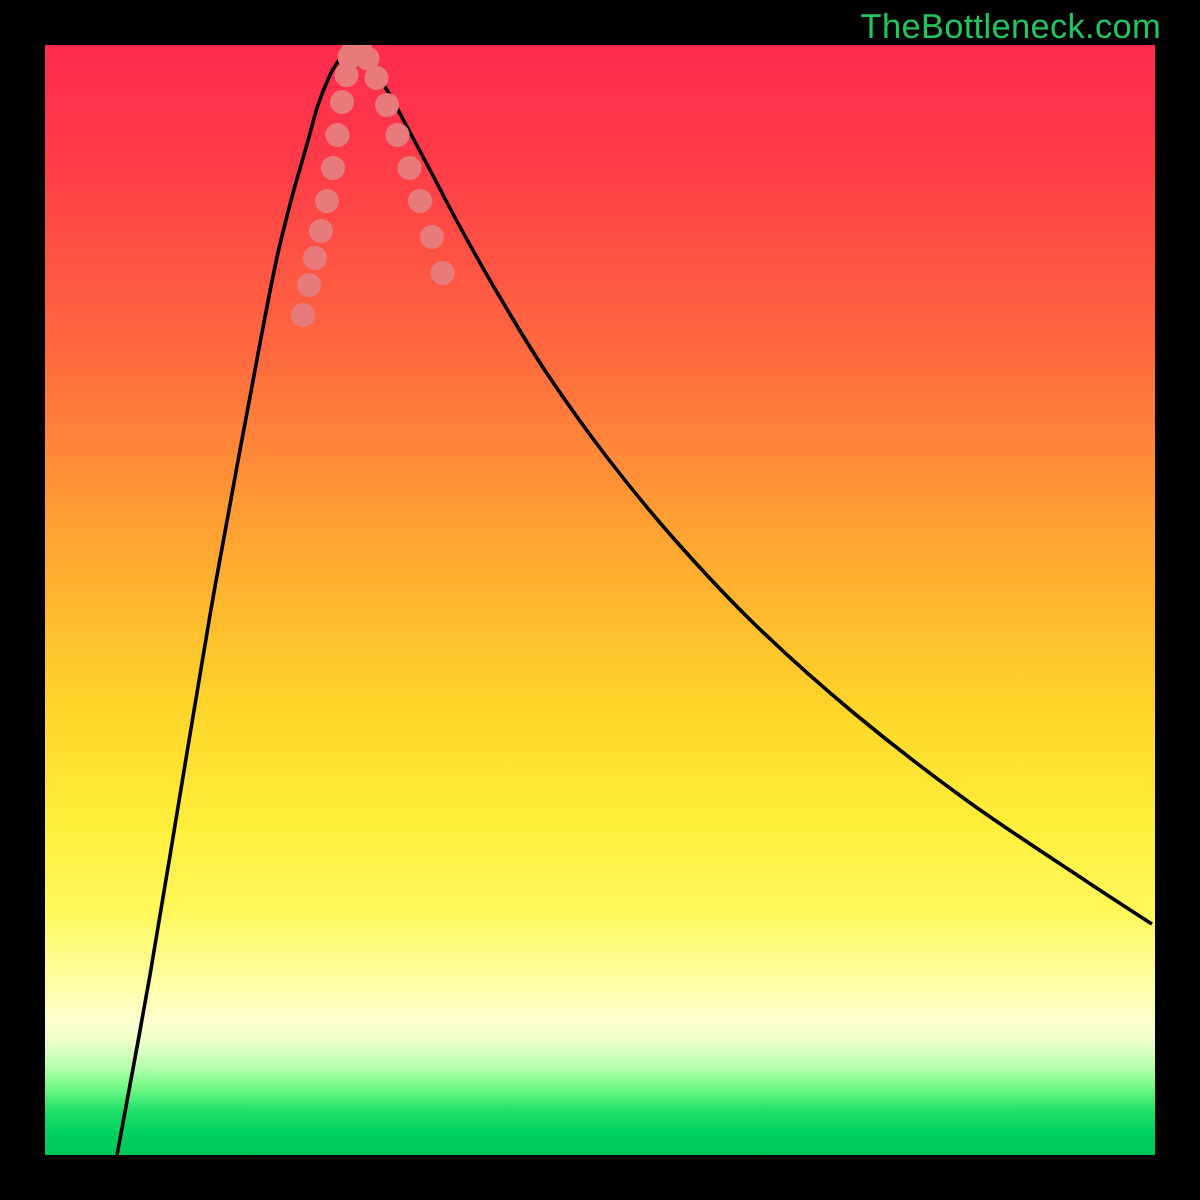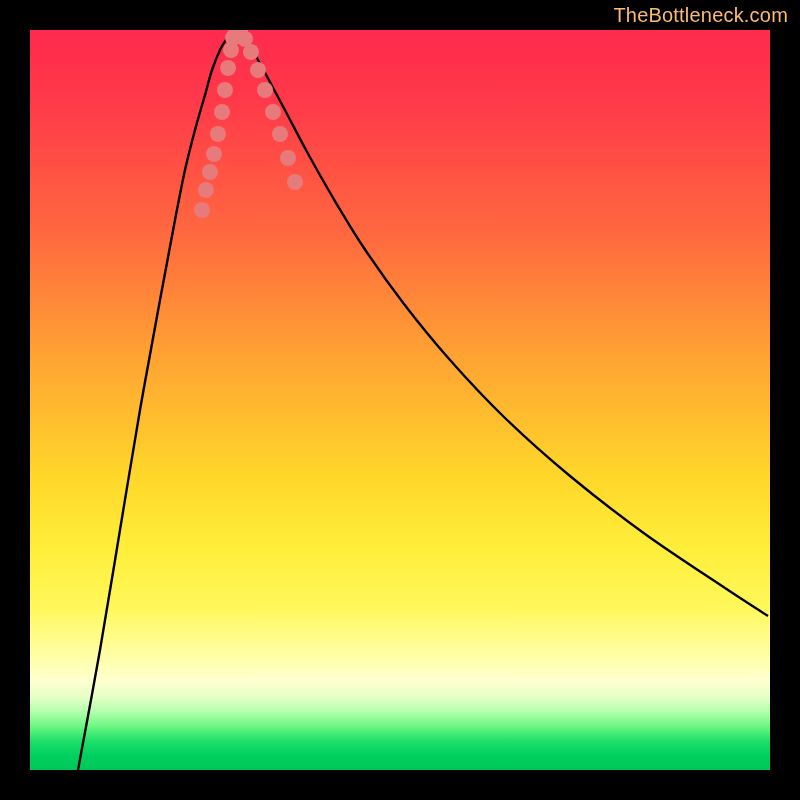--- a/index.html
+++ b/index.html
@@ -40,23 +40,23 @@
       #b8ffb0 92%,
       #70f884 94%,
       #21e06a 96%,
       #00d060 98%,
       #00c858 100%
     );
   }
   .watermark {
     position: absolute;
     top: 4px;
-    right: 12px;
-    color: #fdba74;
-    font-size: 20px;
+    right: 26px;
+    color: #22c55e;
+    font-size: 23px;
     font-weight: 400;
     letter-spacing: 0.2px;
     z-index: 10;
   }
   svg.curve {
     position: absolute;
     left: 0;
     top: 0;
     width: 100%;
     height: 100%;

